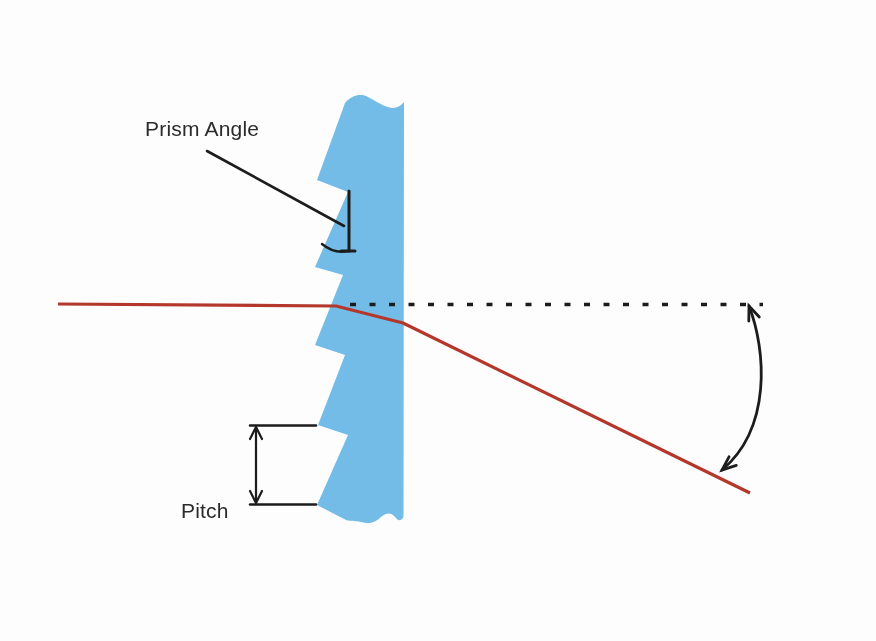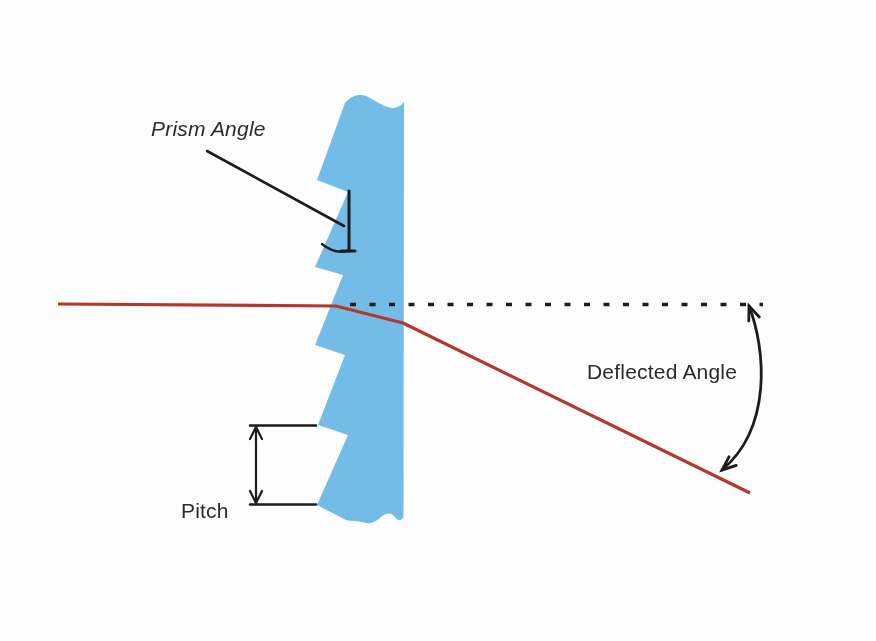--- a/index.html
+++ b/index.html
@@ -17,21 +17,21 @@
   .stage svg{position:absolute;left:0;top:0;}
   .diagram-label{
     position:absolute;
     font-size:21px;
     line-height:1;
     color:#2b2b2b;
     white-space:nowrap;
     letter-spacing:0.2px;
     user-select:none;
   }
-  #prism-angle-label{left:151px;top:118px;font-style:italic;}
+  #prism-angle-label{left:145px;top:118px;}
   #pitch-label{left:181px;top:456px;margin-top:44px;}
   #deflected-angle-label{left:587px;top:361px;}
 </style>
 </head>
 <body>
 
 <div class="stage">
 
   <svg width="876" height="641" viewBox="0 0 876 641">
 
@@ -85,14 +85,13 @@
         <path d="M 759.3,317 L 749,306 L 748.8,321"></path>
         <path d="M 736.3,465.4 L 722,470 L 729,456.8"></path>
       </g>
     </g>
   </svg>
 
   <div class="diagram-label" id="prism-angle-label">Prism Angle</div>
 
   <div class="diagram-label" id="pitch-label">Pitch</div>
 
-  <div class="diagram-label" id="deflected-angle-label">Deflected Angle</div>
 </div>
 
 </body></html>

